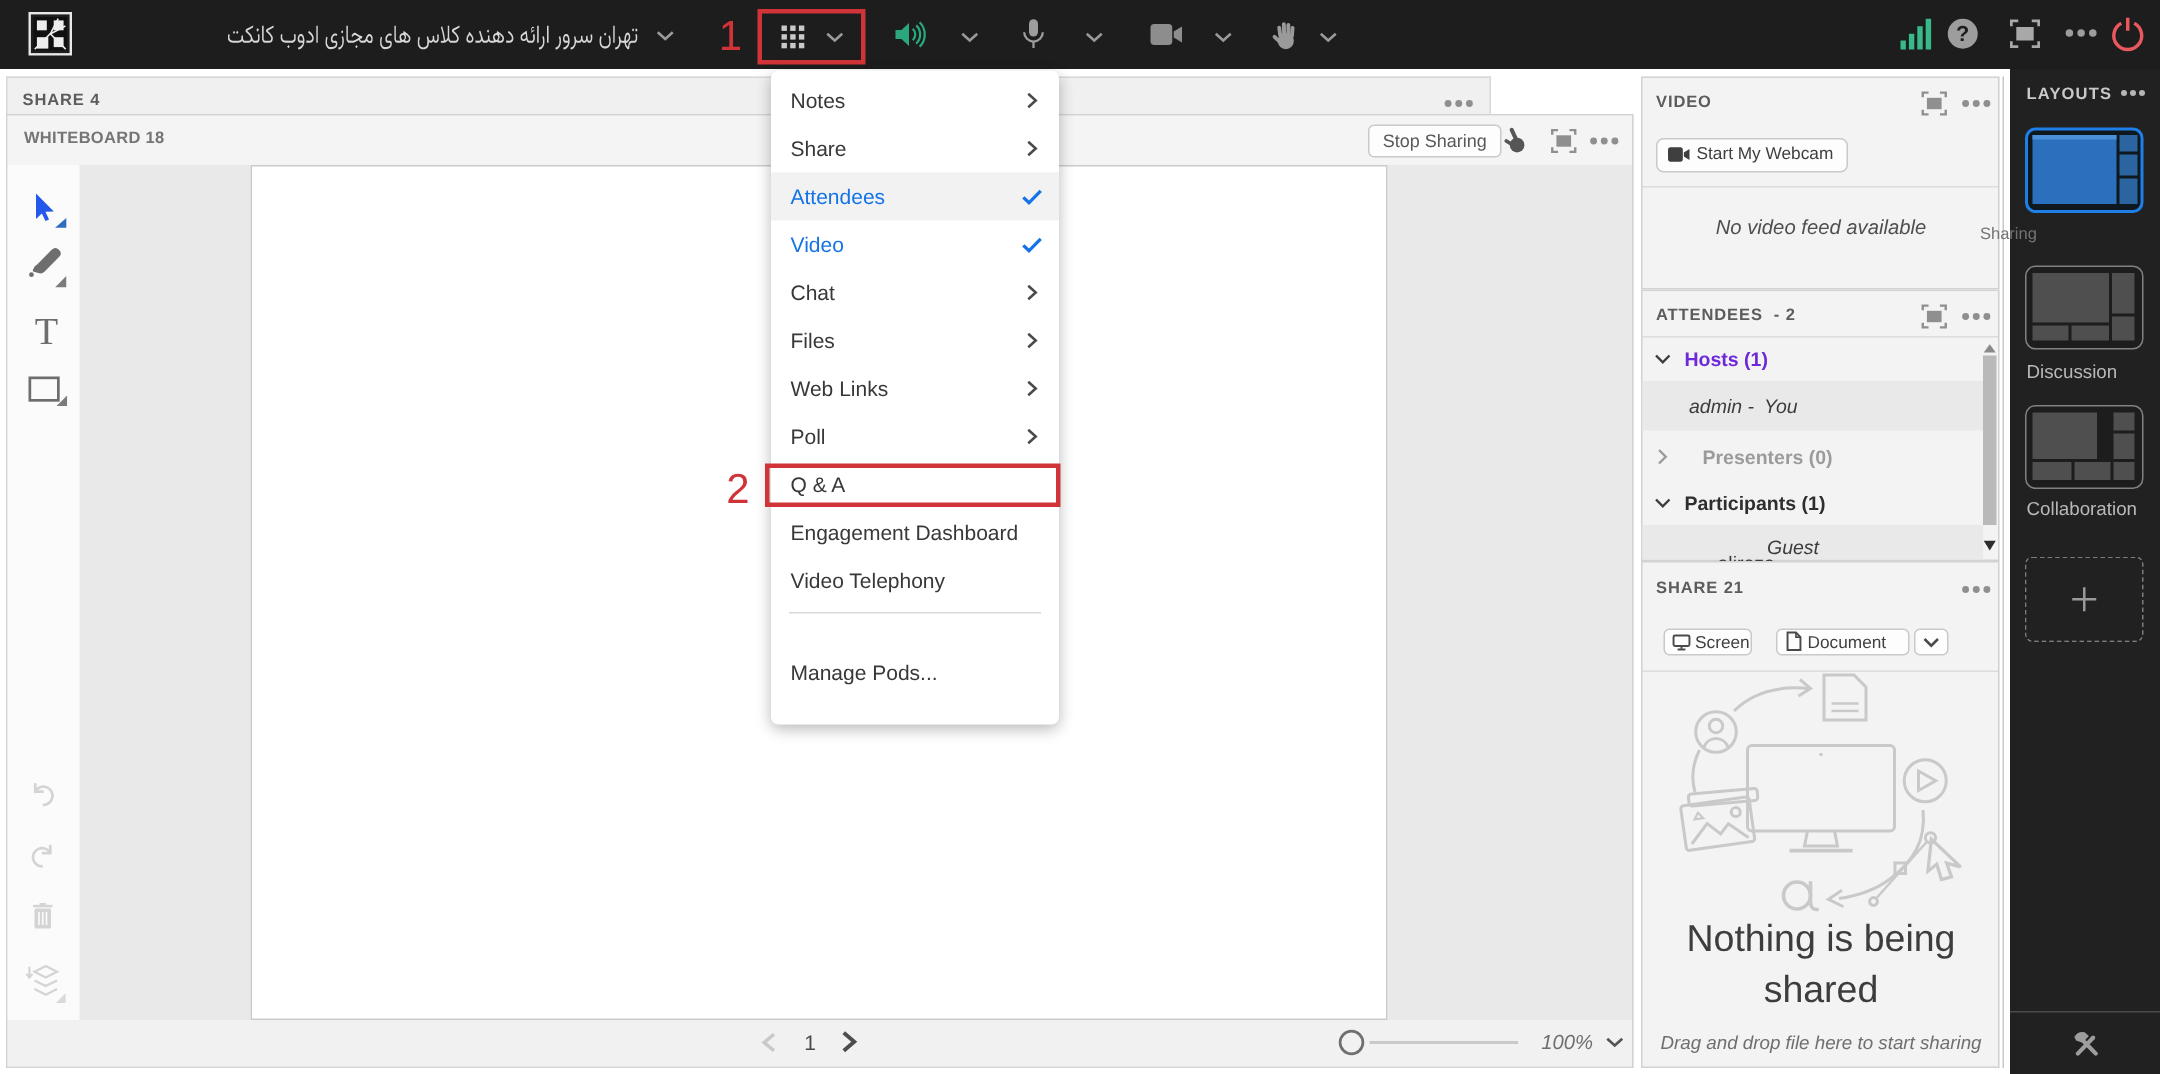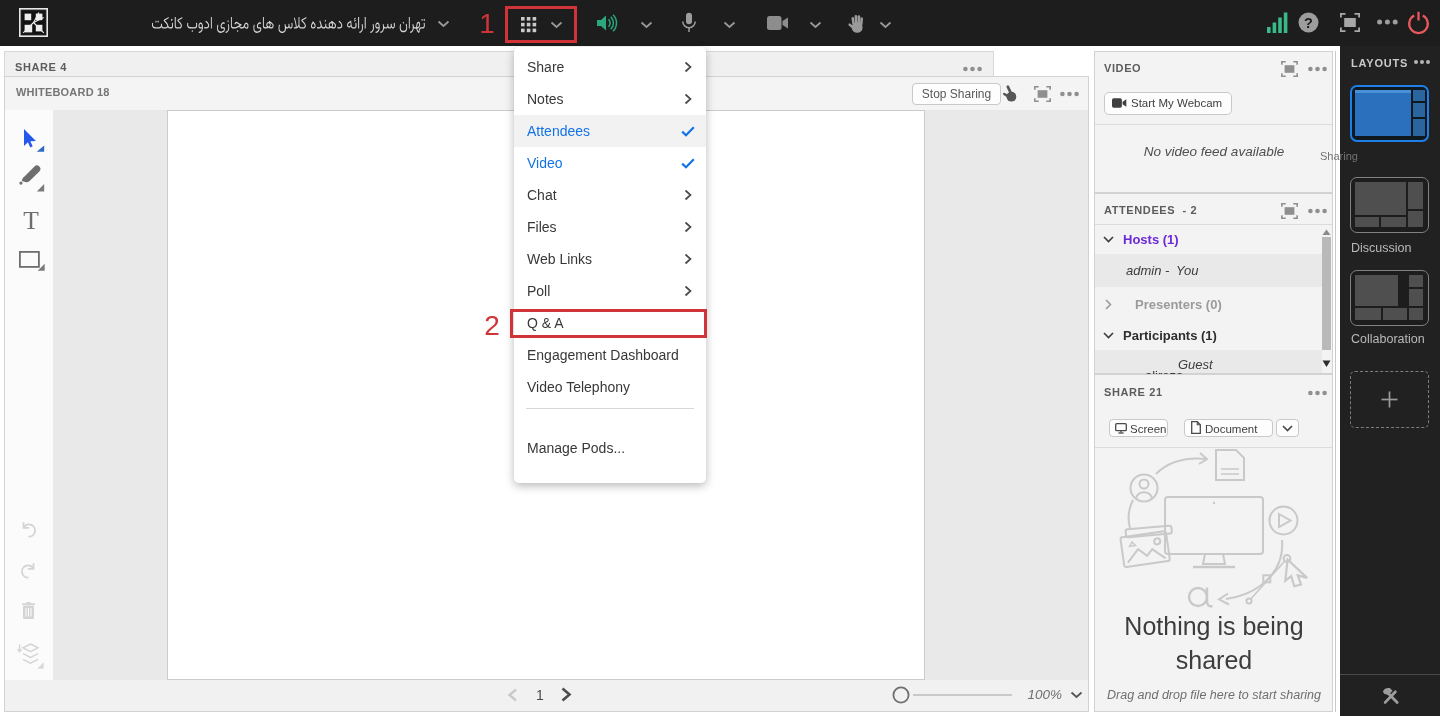--- a/index.html
+++ b/index.html
@@ -440,24 +440,24 @@
     <g stroke="#9d9d9d" stroke-width="2.8" stroke-linecap="round" fill="none">
       <line x1="6" y1="6" x2="15.2" y2="15.4"></line>
       <line x1="3.2" y1="15.4" x2="13.4" y2="4.8"></line>
     </g>
     <path d="M0.9 4.4 Q2.9 0.3 7.8 1.1 L10.6 3.7 L6.4 8.1 L2.1 6.7 Z" fill="#9d9d9d"></path>
   </svg>
 
   <div class="abs" style="left:514px;top:47px;width:192px;height:436px;background:#fff;border-radius:5px;box-shadow:0 3px 10px rgba(0,0,0,0.28);"></div>
   <div class="abs" style="left:514px;top:115px;width:192px;height:32px;background:#f2f2f2;"></div>
   <div id="menu" class="abs" style="left:514px;top:51px;width:192px;font-size:14px;color:#383838;">
-      <div style="position:relative;height:32px;line-height:32px;padding-left:13px;color:#383838;">Share<svg width="8" height="12" viewBox="0 0 8 12" style="position:absolute;right:14px;top:10px;overflow:visible;">
-          <path d="M1.5 1.5 L6.5 6 L1.5 10.5" fill="none" stroke="#4a4a4a" stroke-width="1.7"></path>
-        </svg></div>
-    <div style="position:relative;height:32px;line-height:32px;padding-left:13px;color:#383838;">Notes<svg width="8" height="12" viewBox="0 0 8 12" style="position:absolute;right:14px;top:10px;overflow:visible;">
+      <div style="position:relative;height:32px;line-height:32px;padding-left:13px;color:#383838;">Notes<svg width="8" height="12" viewBox="0 0 8 12" style="position:absolute;right:14px;top:10px;overflow:visible;">
+          <path d="M1.5 1.5 L6.5 6 L1.5 10.5" fill="none" stroke="#4a4a4a" stroke-width="1.7"></path>
+        </svg></div>
+    <div style="position:relative;height:32px;line-height:32px;padding-left:13px;color:#383838;">Share<svg width="8" height="12" viewBox="0 0 8 12" style="position:absolute;right:14px;top:10px;overflow:visible;">
           <path d="M1.5 1.5 L6.5 6 L1.5 10.5" fill="none" stroke="#4a4a4a" stroke-width="1.7"></path>
         </svg></div>
     <div style="position:relative;height:32px;line-height:32px;padding-left:13px;color:#1473e6;">Attendees<svg width="14" height="11" viewBox="0 0 14 11" style="position:absolute;right:11px;top:11px;overflow:visible;">
           <path d="M1.2 5.6 L5 9.2 L12.8 1.2" fill="none" stroke="#1473e6" stroke-width="2.2"></path>
         </svg></div>
     <div style="position:relative;height:32px;line-height:32px;padding-left:13px;color:#1473e6;">Video<svg width="14" height="11" viewBox="0 0 14 11" style="position:absolute;right:11px;top:11px;overflow:visible;">
           <path d="M1.2 5.6 L5 9.2 L12.8 1.2" fill="none" stroke="#1473e6" stroke-width="2.2"></path>
         </svg></div>
     <div style="position:relative;height:32px;line-height:32px;padding-left:13px;color:#383838;">Chat<svg width="8" height="12" viewBox="0 0 8 12" style="position:absolute;right:14px;top:10px;overflow:visible;">
           <path d="M1.5 1.5 L6.5 6 L1.5 10.5" fill="none" stroke="#4a4a4a" stroke-width="1.7"></path>

